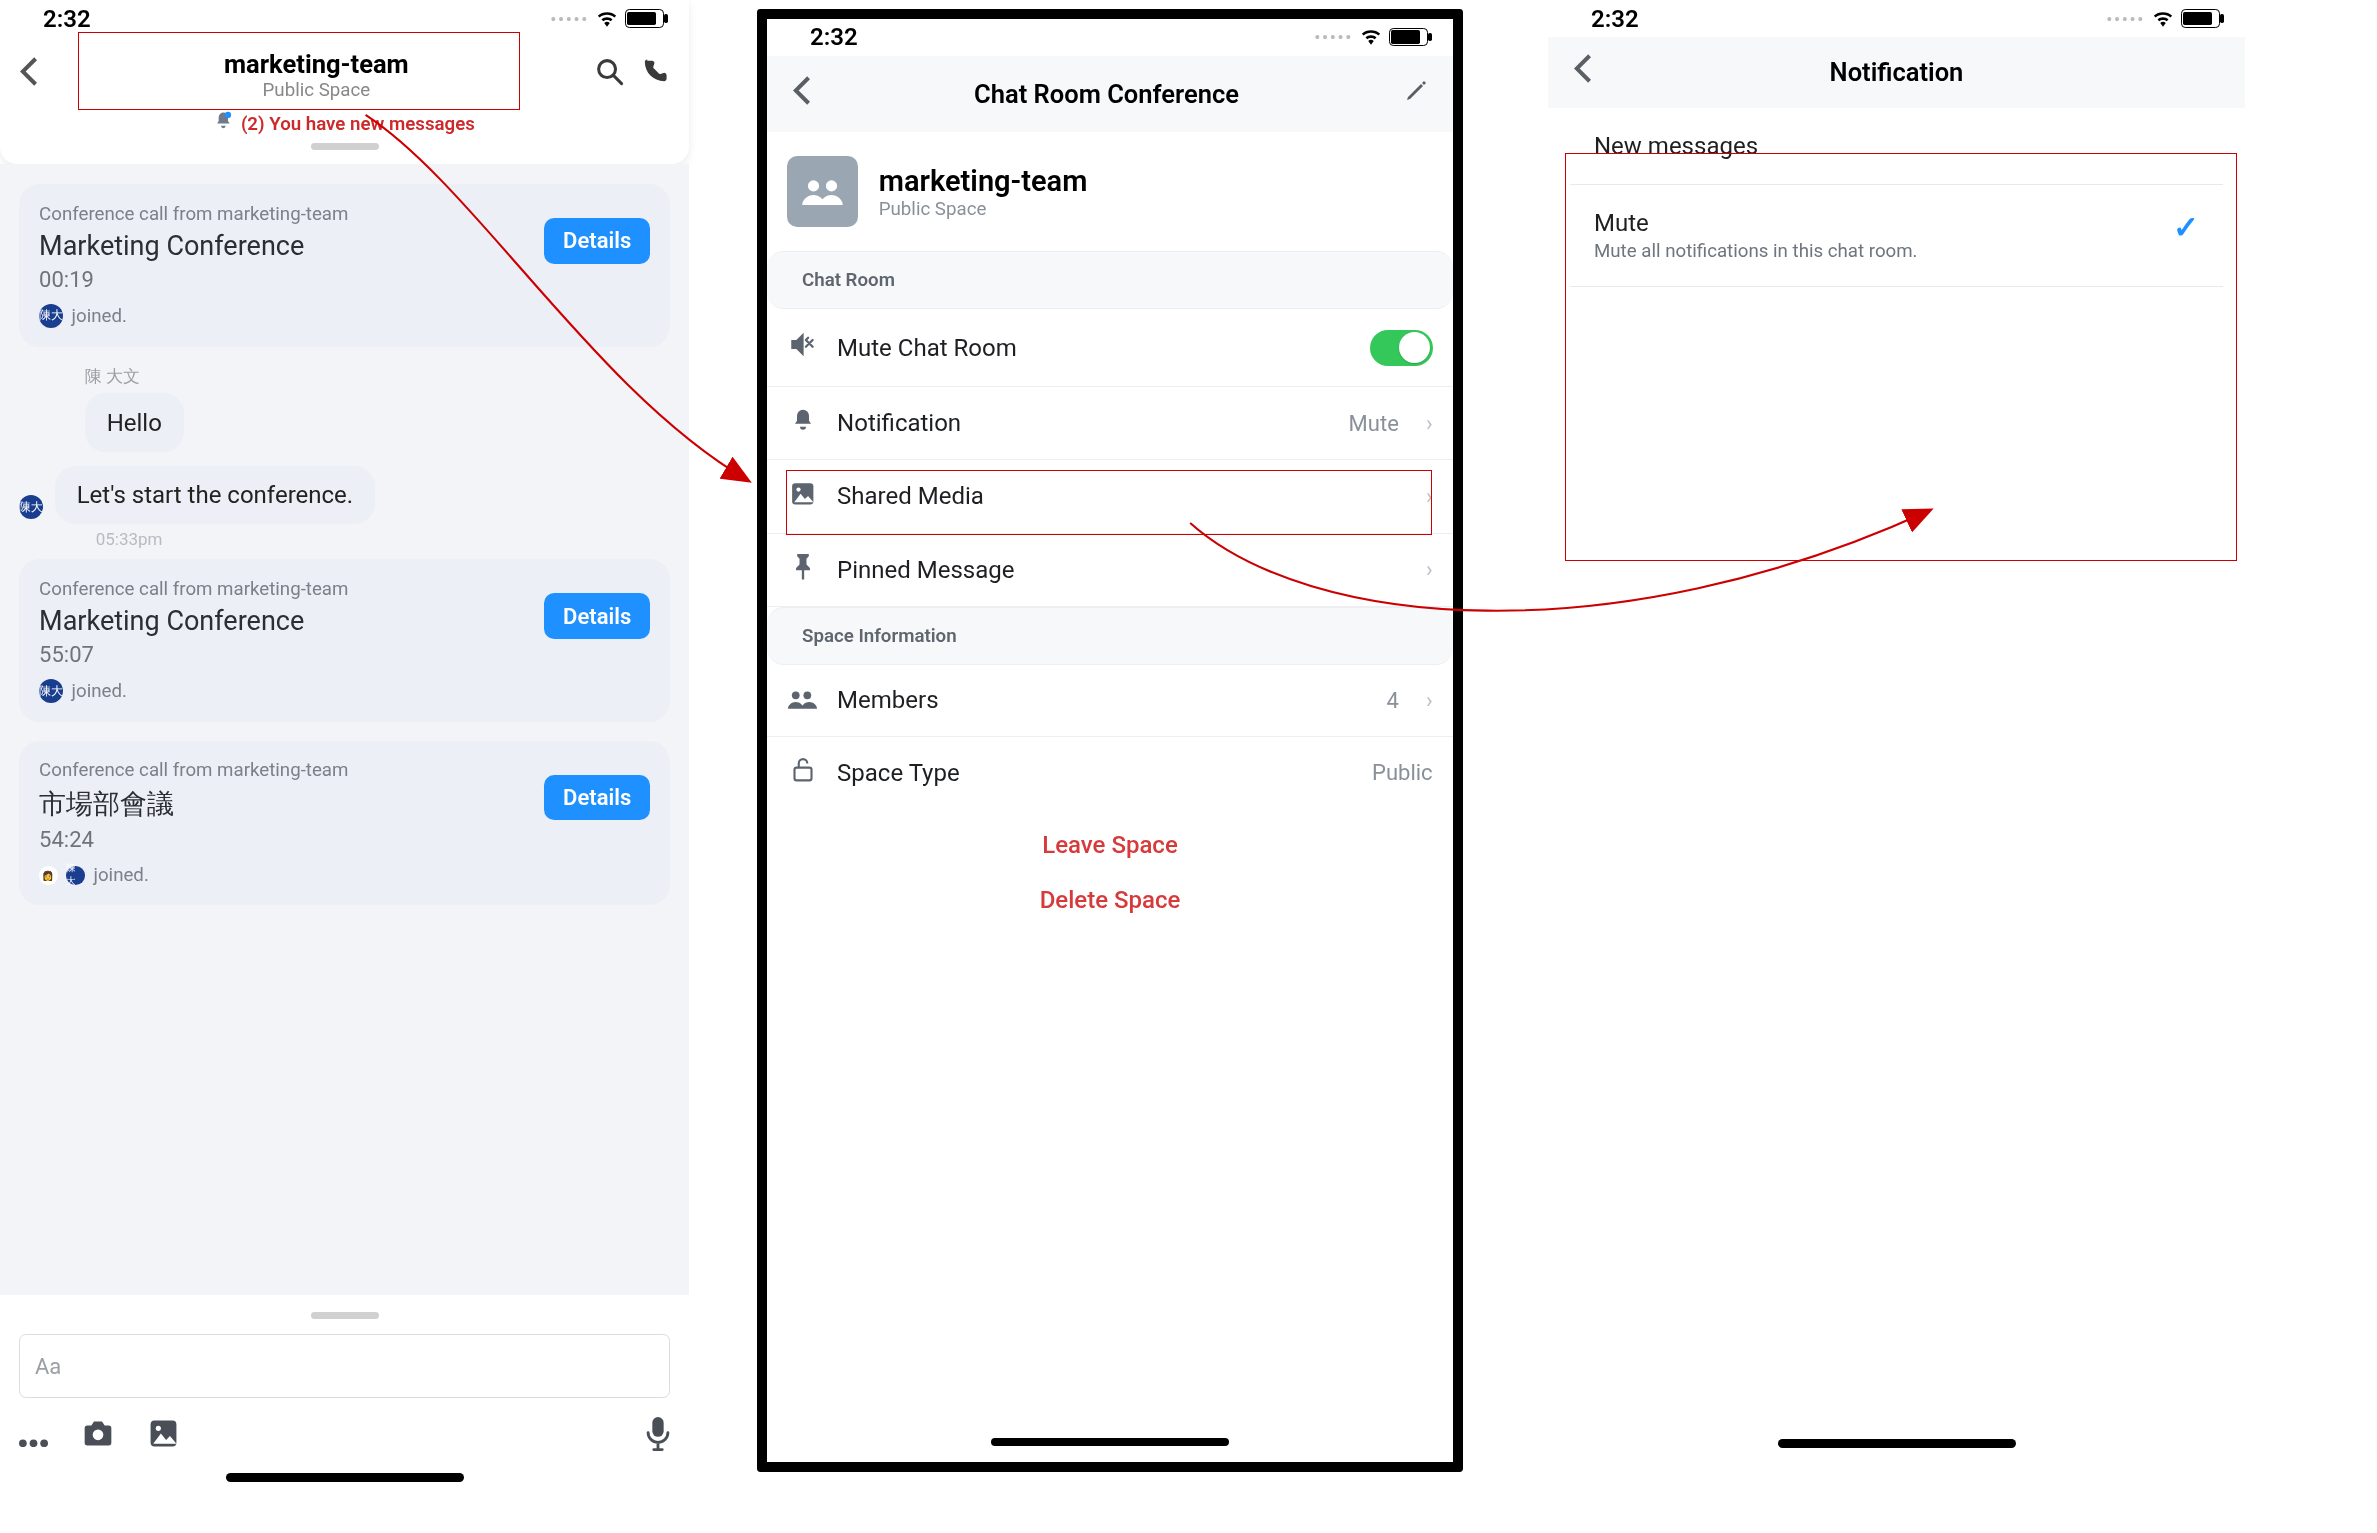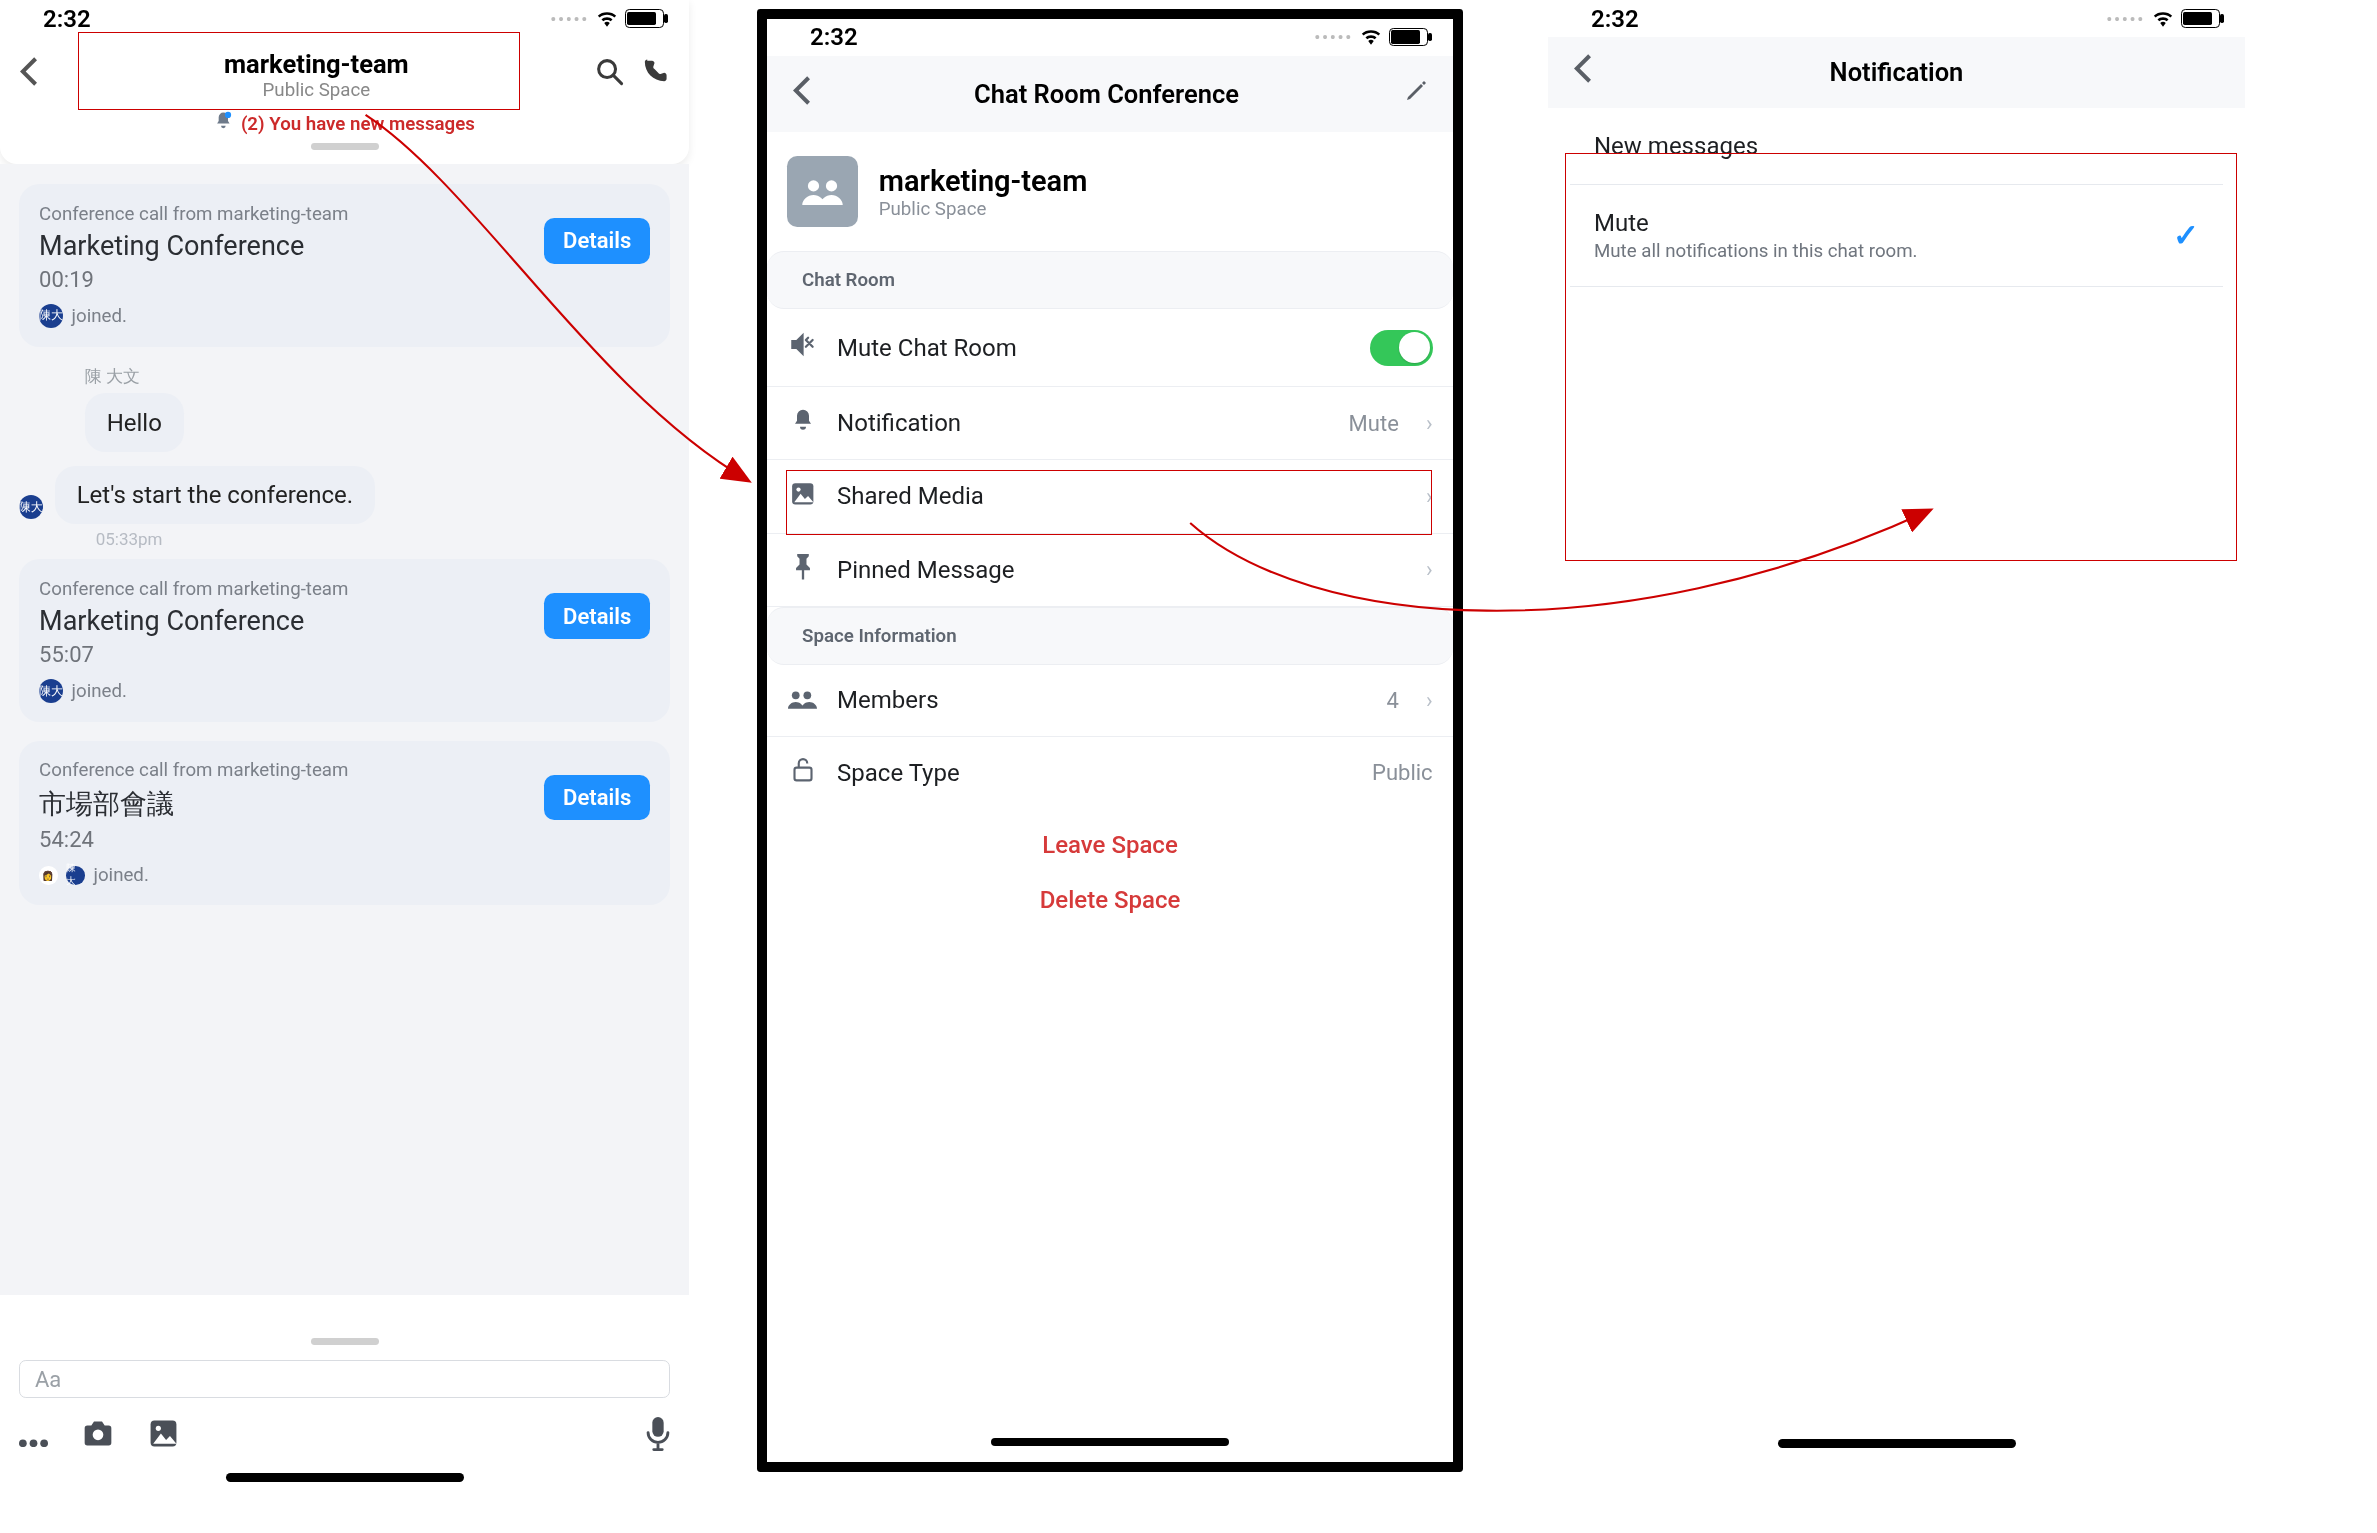--- a/index.html
+++ b/index.html
@@ -76,21 +76,21 @@
     font-size:24px; color:#222; margin:5.1px 0 0 66px; max-width:442px;
   }
   #p1 .bubble-row { display:flex; align-items:flex-end; gap:12px; margin-top:8.5px;}
   #p1 .bubble-row .badge { margin-bottom:5.1px;}
   #p1 .time-stamp { font-size:17px; color:#b6bbc3; margin-left:77px; margin-top:5.1px; display:block;}
   #p1 .date-sep { text-align:center; font-size:20.4px; color:#9aa0a6; margin:22px 0 8.5px 0; }
 
   #p1 .input-area { position:absolute; bottom:0; left:0; right:0; padding:0 18.7px 15.3px 18.7px; background:#fff;}
   #p1 .drag-handle { width:68px; height:6.8px; background:#d0d0d0; border-radius:3.4px; margin:0 auto 15.3px; }
   #p1 .text-input {
-    width:100%; height:38px; border:0.9px solid #d9dce1; border-radius:6.8px; padding:0 15.3px;
+    width:100%; height:64px; border:0.9px solid #d9dce1; border-radius:6.8px; padding:0 15.3px;
     font-size:22px; color:#9aa0a6; display:flex; align-items:center;
   }
   #p1 .toolbar { display:flex; align-items:center; gap:34px; margin-top:18.7px; color:#4a4f57; font-size:29px;}
   #p1 .toolbar .spacer { flex:1; }
   #p1 .home-ind { width:238px; height:8.5px; background:#000; border-radius:5.1px; margin:15.3px auto 0; }
 
   
   #p2 .hdr {
     background:#f7f8fa; display:flex; align-items:center; justify-content:space-between;
     padding:20.4px 25.5px; font-size:25.5px; font-weight:600;
@@ -131,21 +131,20 @@
   #p2 .home-ind { width:238px; height:8.5px; background:#000; border-radius:5.1px; position:absolute; bottom:15.3px; left:50%; transform:translateX(-50%);}
 
   
   #p3 .hdr {
     background:#f7f8fa; display:flex; align-items:center; justify-content:center;
     padding:20.4px 25.5px; font-size:25.5px; font-weight:600; position:relative;
   }
   #p3 .hdr .back { position:absolute; left:25.5px; color:#5a5f66; font-size:29px; }
   #p3 .opt {
     padding:24px 24px; border-bottom:0.9px solid #e6e9ee; margin:0 22px; display:flex;
-    align-items:center;
   }
   #p3 .opt .ol { flex:1; }
   #p3 .opt .o1 { font-size:24px; color:#1d1f22; }
   #p3 .opt .o2 { font-size:18.7px; color:#6f757e; margin-top:3.4px;}
   #p3 .check { color:#1e90ff; font-size:31px; font-weight:700; }
   #p3 .red-box3 { position:absolute; border:1.7px solid #cc0000; pointer-events:none; left:17px; top:153px; width:672px; height:408px;}
   #p3 .home-ind { width:238px; height:8.5px; background:#000; border-radius:5.1px; position:absolute; bottom:15.3px; left:50%; transform:translateX(-50%);}
 
   
   svg.arrows { position:absolute; left:0; top:0; width:2377px; height:1534px; pointer-events:none; }

